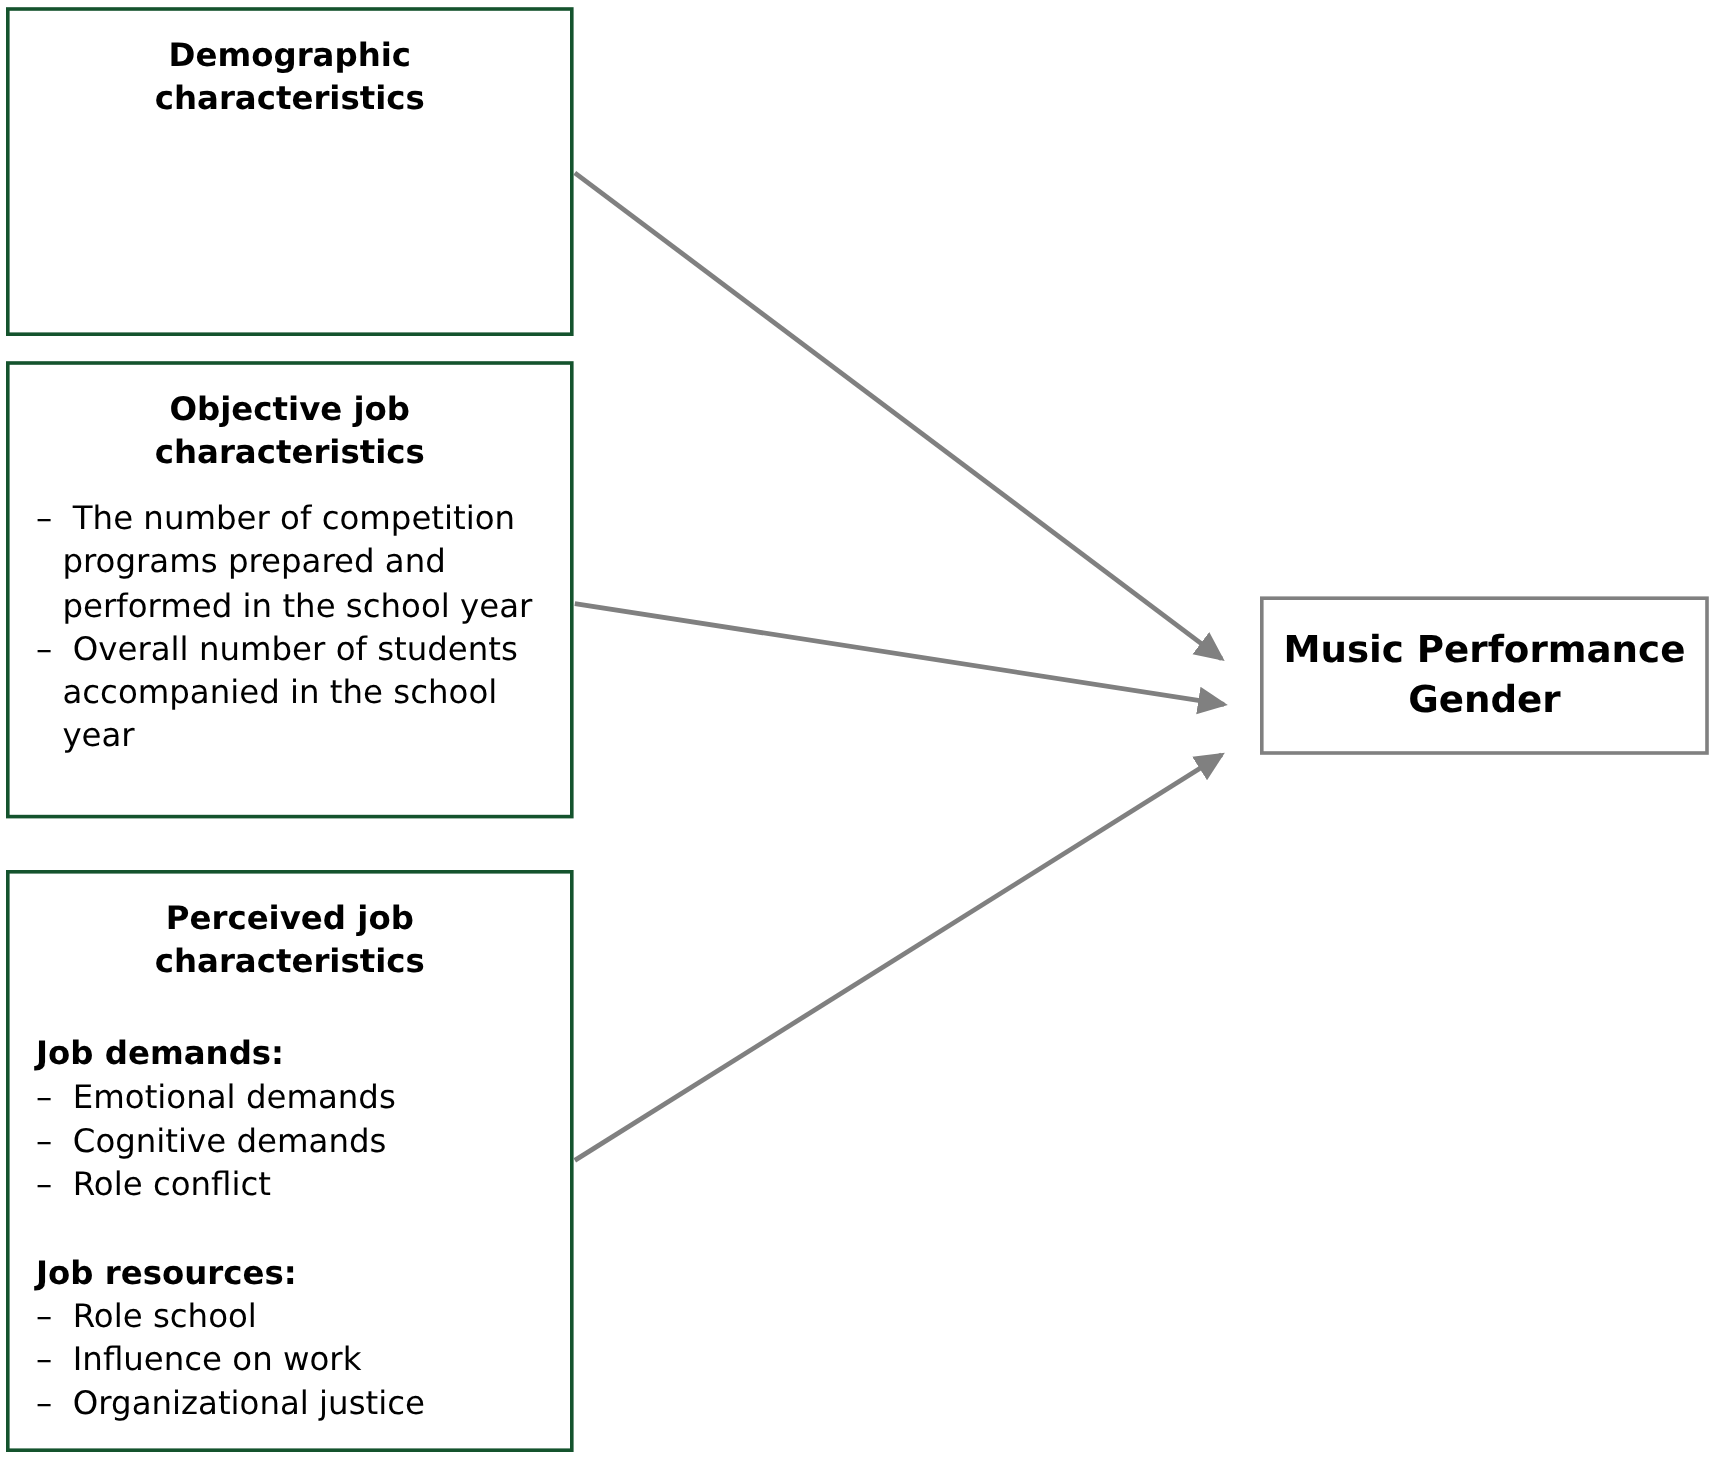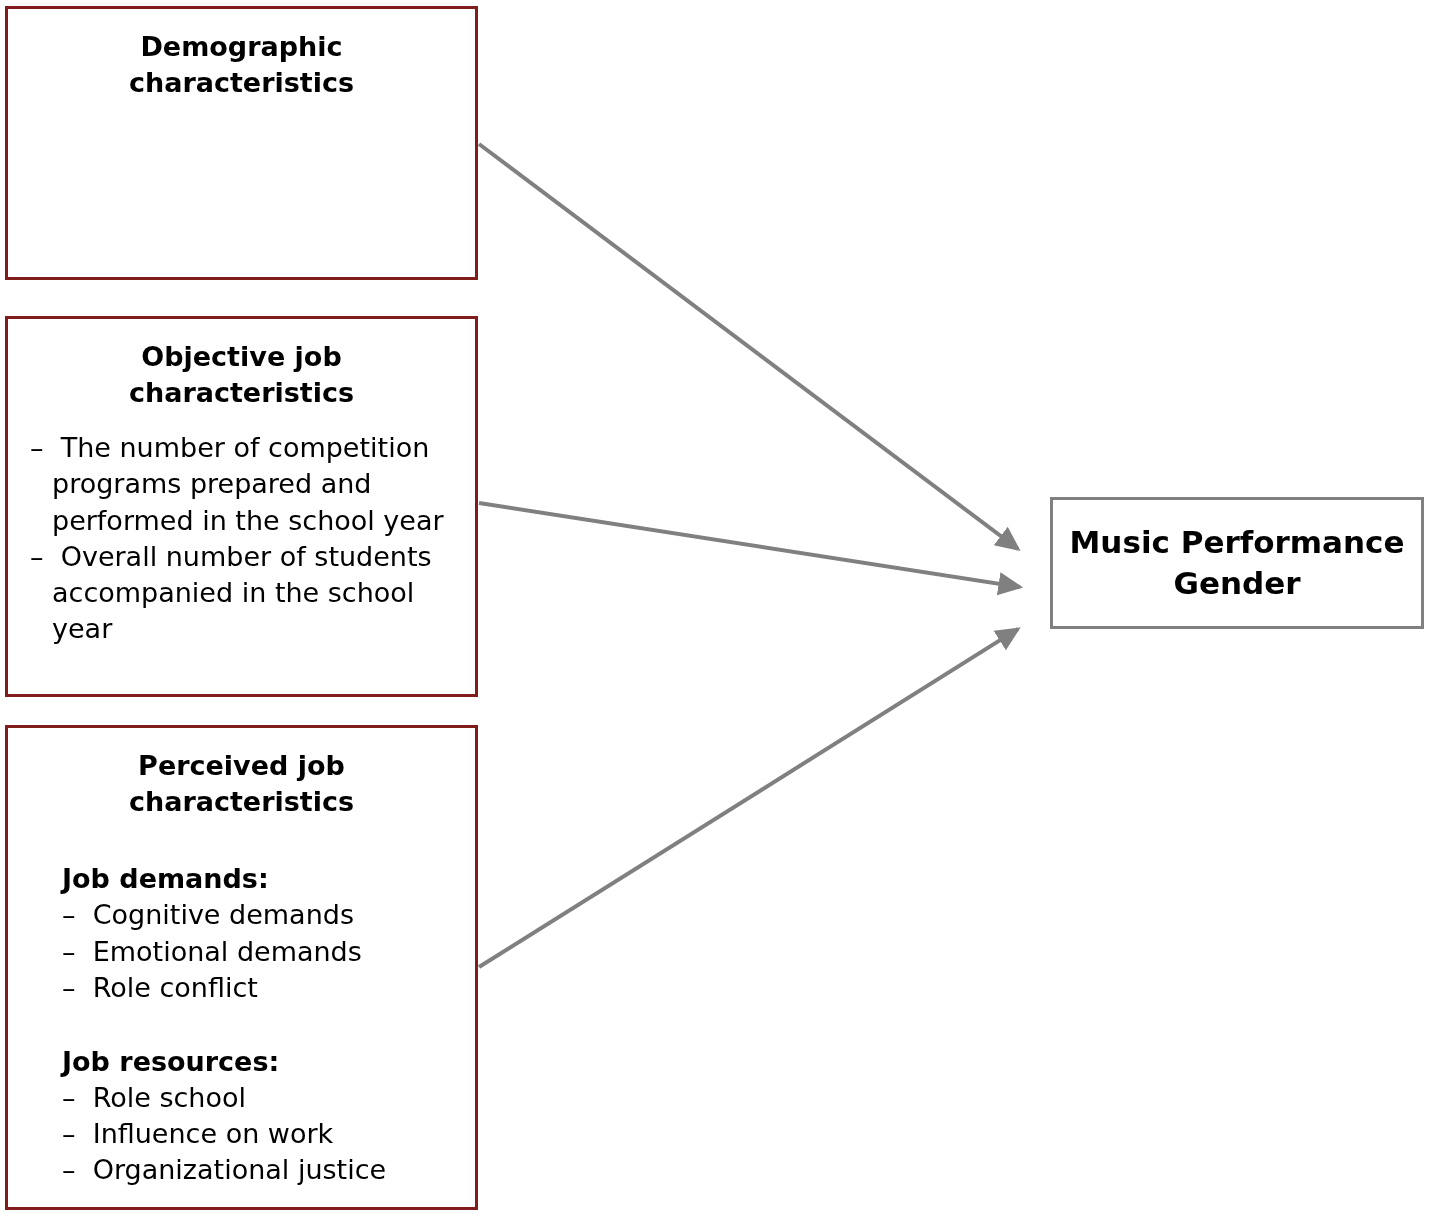--- a/index.html
+++ b/index.html
@@ -14,21 +14,21 @@
   #canvas {
     position: relative;
     width: 1432px;
     height: 1218px;
     background: #ffffff;
     overflow: hidden;
   }
   .node-box {
     position: absolute;
     box-sizing: border-box;
-    border: 3px solid #7f1d1d;
+    border: 3px solid #14532d;
     background: #ffffff;
   }
   .box-title {
     text-align: center;
     font-weight: bold;
     font-size: 27px;
     line-height: 1.32;
     padding-top: 20px;
     padding-left: 14px;
     padding-right: 14px;
@@ -92,21 +92,21 @@
     <line x1="479" y1="967" x2="1018" y2="629" stroke="#808080" stroke-width="4" marker-end="url(#head)"></line>
   </svg>
 
   <div class="node-box" id="box-demographic" style="left:5px; top:6px; width:473px; height:274px;">
     <div class="box-title">
       <div>Demographic</div>
       <div>characteristics</div>
     </div>
   </div>
 
-  <div class="node-box" id="box-objective" style="left:5px; top:316px; width:473px; height:381px;">
+  <div class="node-box" id="box-objective" style="left:5px; top:301px; width:473px; height:381px;">
     <div class="box-title">
       <div>Objective job</div>
       <div>characteristics</div>
     </div>
     <div class="box-body" style="margin-top:20px;">
       <div class="bullet-line">
         <span>–</span>&nbsp;
         <span>The number of competition programs prepared and performed in the school year</span>
       </div>
       <div class="bullet-line">
@@ -114,29 +114,29 @@
         <span>Overall number of students accompanied in the school year</span>
       </div>
     </div>
   </div>
 
   <div class="node-box" id="box-perceived" style="left:5px; top:725px; width:473px; height:485px;">
     <div class="box-title">
       <div>Perceived job</div>
       <div>characteristics</div>
     </div>
-    <div class="box-body" style="margin-top:42px;margin-left:32px;">
+    <div class="box-body" style="margin-top:42px;">
       <div class="group-head">Job demands:</div>
       <div class="bullet-line">
         <span>–</span>&nbsp;
-        <span>Cognitive demands</span>
+        <span>Emotional demands</span>
       </div>
       <div class="bullet-line">
         <span>–</span>&nbsp;
-        <span>Emotional demands</span>
+        <span>Cognitive demands</span>
       </div>
       <div class="bullet-line">
         <span>–</span>&nbsp;
         <span>Role conflict</span>
       </div>
 
       <div class="spacer-block"></div>
 
       <div class="group-head">Job resources:</div>
       <div class="bullet-line">

